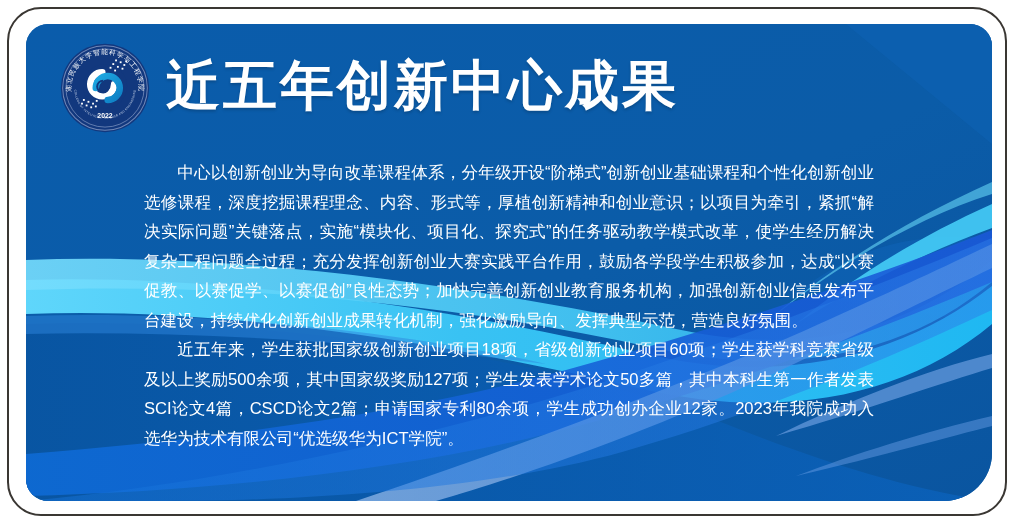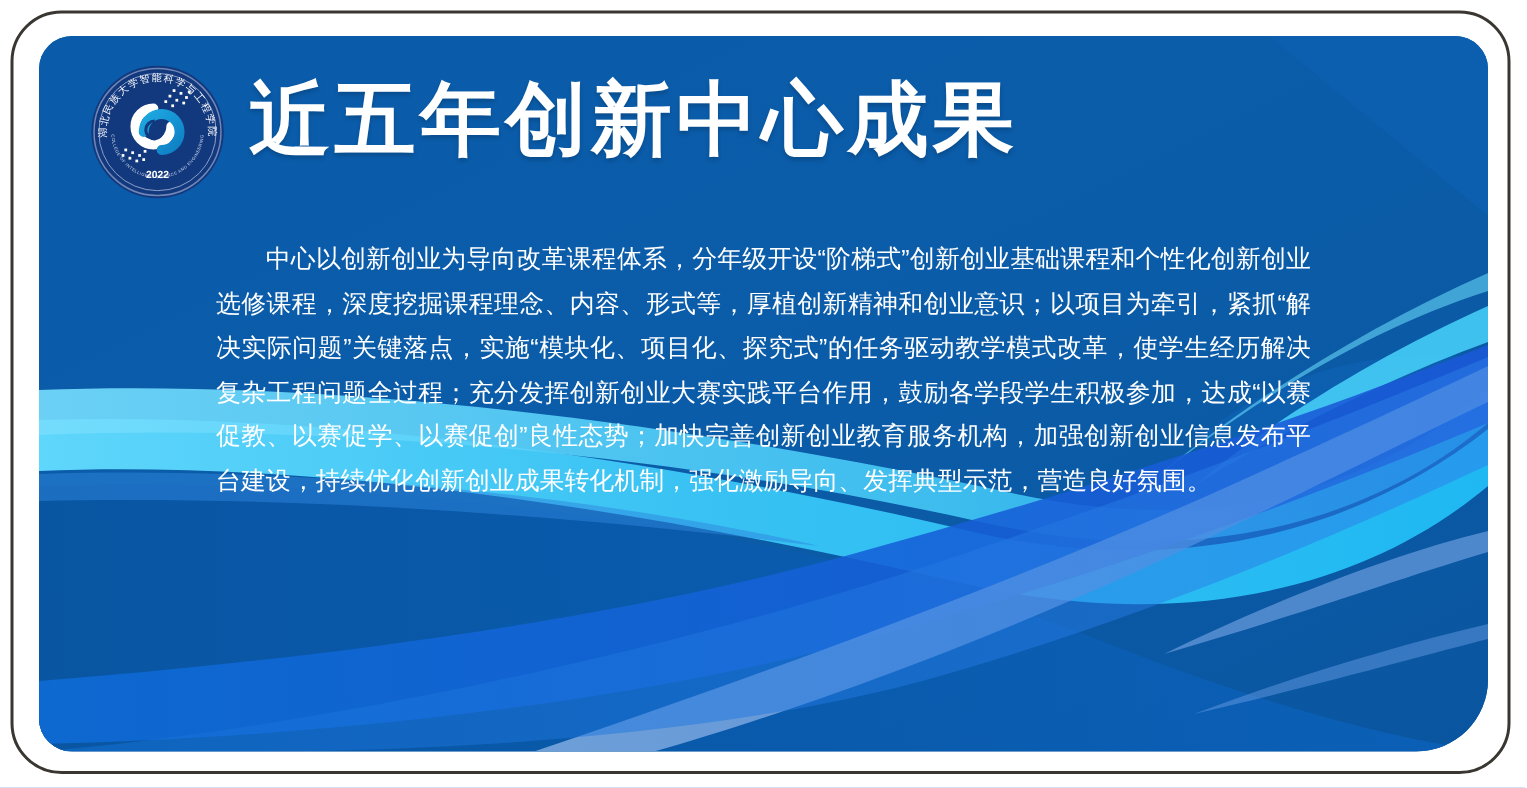--- a/index.html
+++ b/index.html
@@ -69,21 +69,20 @@
     position: absolute;
     left: 140px;
     top: 26px;
     color: #ffffff;
     font-size: 54px;
     font-weight: bold;
     letter-spacing: 3px;
     line-height: 70px;
     white-space: nowrap;
     text-shadow: 0 2px 3px rgba(0,0,0,0.18);
-    font-family: Liberation Mono, monospace;
   }
 
   
   .body-text {
     position: absolute;
     left: 118px;
     top: 134px;
     width: 730px;
     color: #ffffff;
     font-size: 16.6px;
@@ -231,16 +230,17 @@
 
           <text x="50" y="83" text-anchor="middle" font-size="7.5" font-weight="bold" fill="#ffffff" font-family="'Liberation Sans',sans-serif">2022</text>
         </svg>
       </div>
 
       <div class="slide-title">近五年创新中心成果</div>
     </div>
 
     <div class="body-text">
       <p>中心以创新创业为导向改革课程体系，分年级开设“阶梯式”创新创业基础课程和个性化创新创业选修课程，深度挖掘课程理念、内容、形式等，厚植创新精神和创业意识；以项目为牵引，紧抓“解决实际问题”关键落点，实施“模块化、项目化、探究式”的任务驱动教学模式改革，使学生经历解决复杂工程问题全过程；充分发挥创新创业大赛实践平台作用，鼓励各学段学生积极参加，达成“以赛促教、以赛促学、以赛促创”良性态势；加快完善创新创业教育服务机构，加强创新创业信息发布平台建设，持续优化创新创业成果转化机制，强化激励导向、发挥典型示范，营造良好氛围。</p>
+      <p class="last-para">近五年来，学生获批国家级创新创业项目18项，省级创新创业项目60项；学生获学科竞赛省级及以上奖励500余项，其中国家级奖励127项；学生发表学术论文50多篇，其中本科生第一作者发表SCI论文4篇，CSCD论文2篇；申请国家专利80余项，学生成功创办企业12家。2023年我院成功入选华为技术有限公司“优选级华为ICT学院”。</p>
     </div>
 
   </div>
 </div>
 
 </body></html>

